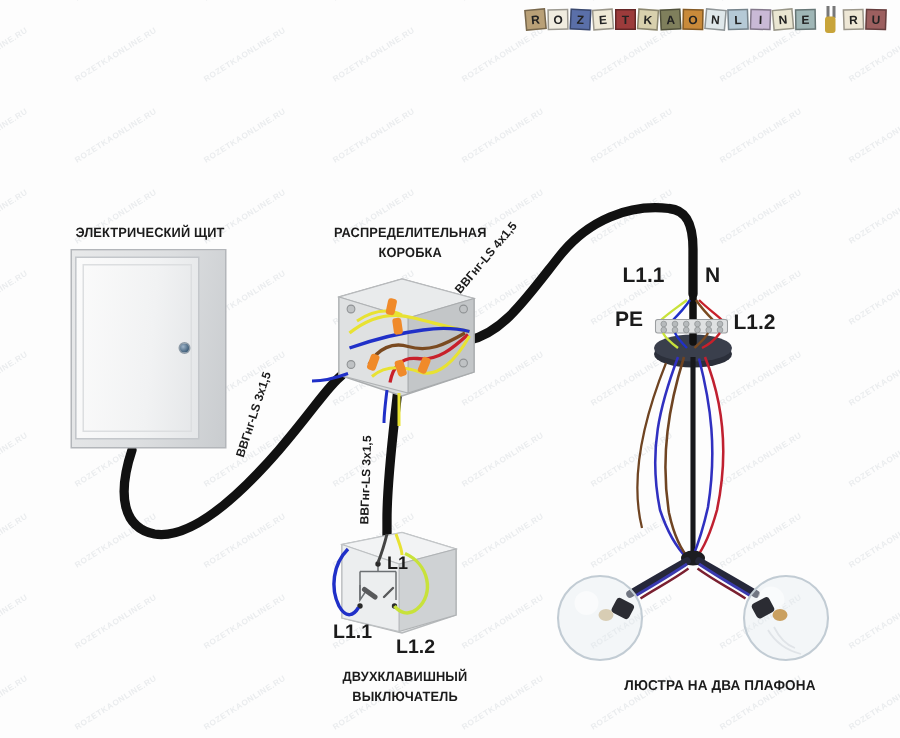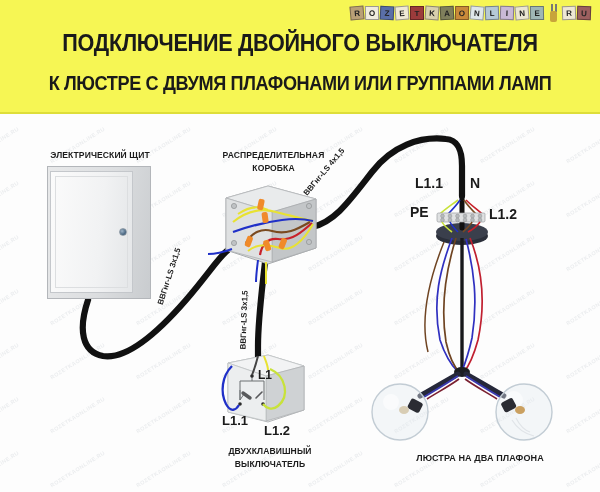--- a/index.html
+++ b/index.html
@@ -445,24 +445,20 @@
 
   <div class="lbl" style="left:258px; top:368px; font-size:12px;">L1</div>
   <div class="lbl" style="left:222px; top:413px; font-size:13px;">L1.1</div>
   <div class="lbl" style="left:264px; top:423px; font-size:13px;">L1.2</div>
 
   <div class="cable-lbl" style="left:160px; top:300px; transform:rotate(-72deg); transform-origin:left center;">ВВГнг-LS 3х1,5</div>
   <div class="cable-lbl" style="left:243px; top:345px; transform:rotate(-88deg); transform-origin:left center;">ВВГнг-LS 3х1,5</div>
   <div class="cable-lbl" style="left:305px; top:190px; transform:rotate(-50deg); transform-origin:left center;">ВВГнг-LS 4х1,5</div>
 
 
-  <div id="header">
-    <div class="title1">ПОДКЛЮЧЕНИЕ ДВОЙНОГО ВЫКЛЮЧАТЕЛЯ</div>
-    <div class="title2">К ЛЮСТРЕ С ДВУМЯ ПЛАФОНАМИ ИЛИ ГРУППАМИ ЛАМП</div>
-  </div>
 
   <div id="logo">
       <div class="logo-tile" style="background: rgb(185, 160, 119); transform: rotate(-5deg);">R</div>
       <div class="logo-tile" style="background: rgb(240, 236, 223); transform: rotate(-1deg);">O</div>
       <div class="logo-tile" style="background: rgb(90, 111, 168); transform: rotate(3deg);">Z</div>
       <div class="logo-tile" style="background: rgb(239, 233, 214); transform: rotate(-4deg);">E</div>
       <div class="logo-tile" style="background: rgb(156, 59, 59); transform: rotate(0deg);">T</div>
       <div class="logo-tile" style="background: rgb(216, 208, 173); transform: rotate(4deg);">K</div>
       <div class="logo-tile" style="background: rgb(127, 127, 92); transform: rotate(-3deg);">A</div>
       <div class="logo-tile" style="background: rgb(201, 138, 58); transform: rotate(1deg);">O</div>

